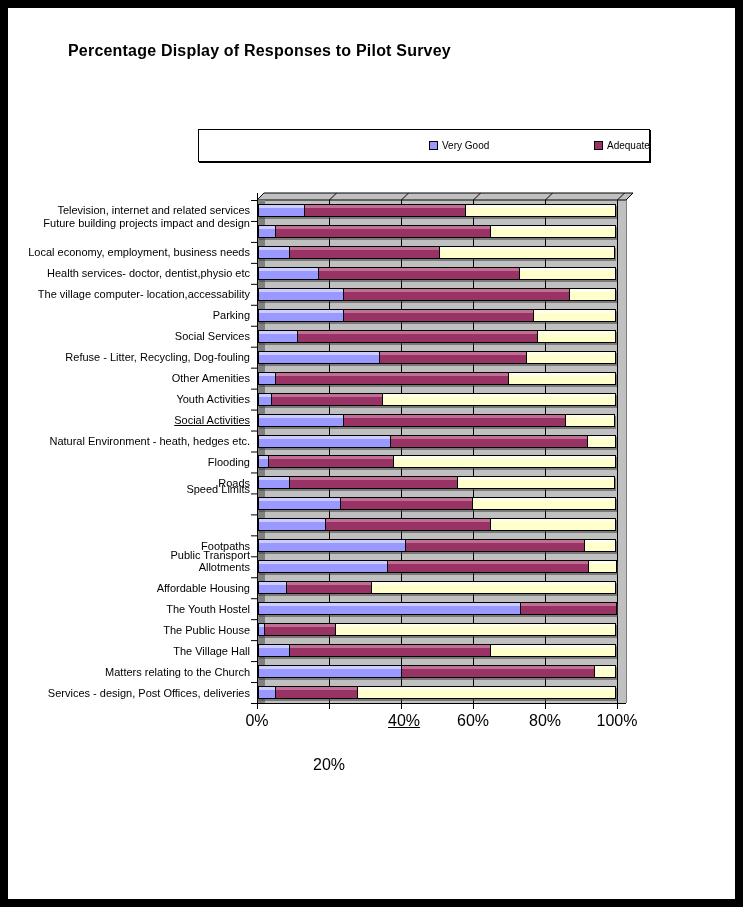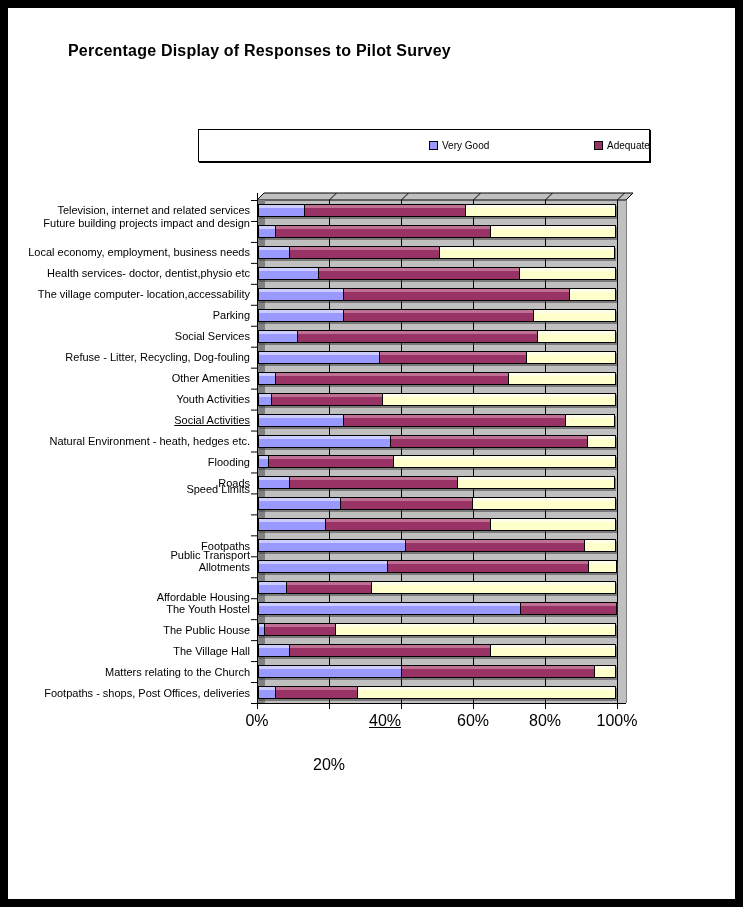--- a/index.html
+++ b/index.html
@@ -251,25 +251,25 @@
     <div class="cat-label" style="top: 338.708px; height: 20.9583px;">Refuse - Litter, Recycling, Dog-fouling</div>
     <div class="cat-label" style="top: 380.625px; height: 20.9583px;">Youth Activities</div>
     <div class="cat-label" style="top: 401.583px; height: 20.9583px; text-decoration: underline;">Social Activities</div>
     <div class="cat-label" style="top: 422.542px; height: 20.9583px;">Natural Environment - heath, hedges etc.</div>
     <div class="cat-label" style="top: 443.5px; height: 20.9583px;">Flooding</div>
     <div class="cat-label" style="top: 464.458px; height: 20.9583px;">Roads</div>
     <div class="cat-label" style="top: 471px; height: 20.9583px;">Speed Limits</div>
     <div class="cat-label" style="top: 509px; height: 20.9583px; margin-top: 28px;">Public Transport</div>
     <div class="cat-label" style="top: 527.333px; height: 20.9583px;">Footpaths</div>
     <div class="cat-label" style="top: 548.292px; height: 20.9583px;">Allotments</div>
-    <div class="cat-label" style="top: 569.25px; height: 20.9583px; margin-top: 9px;">Affordable Housing</div>
+    <div class="cat-label" style="top: 569.25px; height: 20.9583px;">Affordable Housing</div>
     <div class="cat-label" style="top: 590.208px; height: 20.9583px;">The Youth Hostel</div>
     <div class="cat-label" style="top: 611.167px; height: 20.9583px;">The Public House</div>
     <div class="cat-label" style="top: 632.125px; height: 20.9583px;">The Village Hall</div>
     <div class="cat-label" style="top: 653.083px; height: 20.9583px;">Matters relating to the Church</div>
-    <div class="cat-label" style="top: 674.042px; height: 20.9583px;">Footpaths - shops, Post Offices, deliveries</div>
+    <div class="cat-label" style="top: 674.042px; height: 20.9583px;">Services - design, Post Offices, deliveries</div>
     <div class="x-label" style="left: 217px; top: 704px;">0%</div>
     <div class="x-label" style="left: 289px; top: 704px; margin-top: 44px;">20%</div>
-    <div class="x-label" style="left: 345px; top: 704px; text-decoration: underline;">40%</div>
+    <div class="x-label" style="left: 364px; top: 704px; text-decoration: underline;">40%</div>
     <div class="x-label" style="left: 433px; top: 704px;">60%</div>
     <div class="x-label" style="left: 505px; top: 704px;">80%</div>
     <div class="x-label" style="left: 577px; top: 704px;">100%</div>
   </div>
 
 </body></html>

